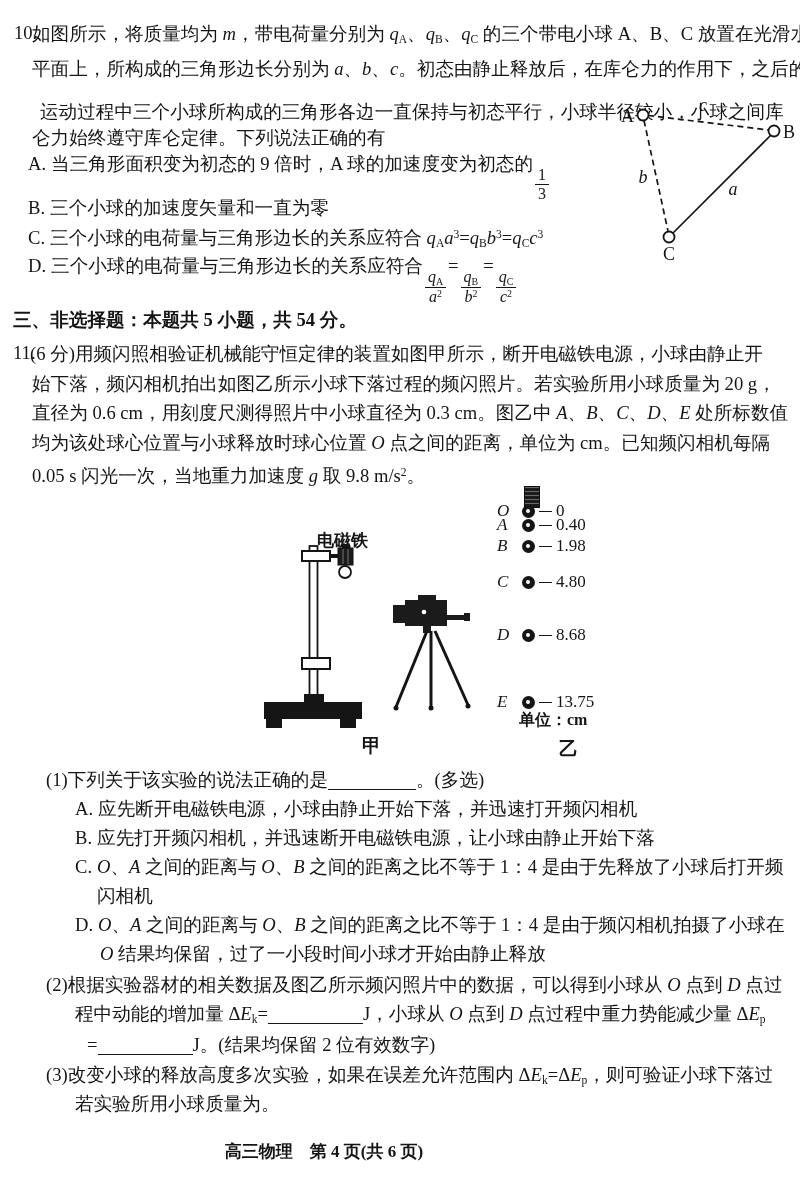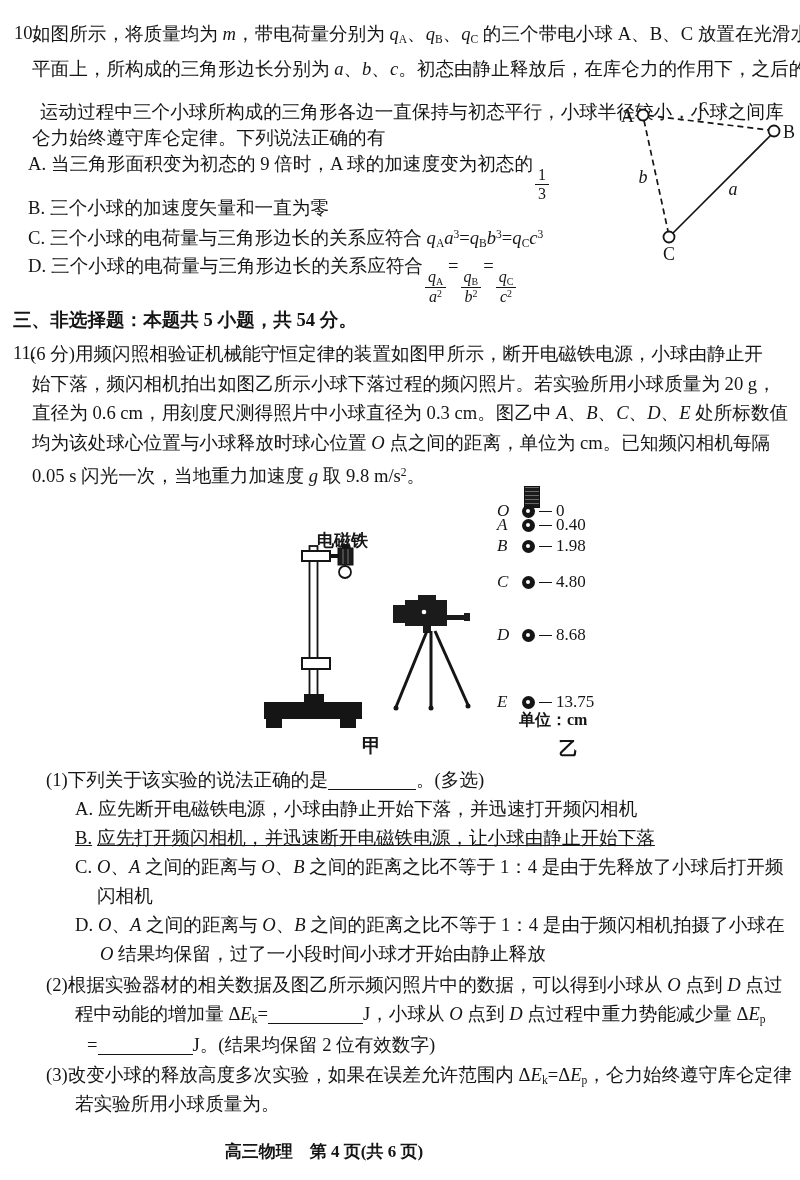--- a/index.html
+++ b/index.html
@@ -159,26 +159,26 @@
       <span class="ball"></span>
       <span class="dash"></span>
       <span class="pt-value">13.75</span>
   </div>
   <div class="unit-label">单位：cm</div>
 </div>
 <div class="caption" style="left:559px;top:736px;">乙</div>
 
 <div class="line" style="left:46px;top:768px;"><span class="seg-t">(1)下列关于该实验的说法正确的是</span><span class="seg-blank" style="width: 88px;"></span><span class="seg-t">。(多选)</span></div>
 <div class="line" style="left:75px;top:797px;"><span class="opt-label">A.</span><span><span class="seg-t">应先断开电磁铁电源，小球由静止开始下落，并迅速打开频闪相机</span></span></div>
-<div class="line" style="left:75px;top:826px;text-decoration:underline;"><span class="opt-label">B.</span><span><span class="seg-t">应先打开频闪相机，并迅速断开电磁铁电源，让小球由静止开始下落</span></span></div>
+<div class="line" style="left:75px;top:826px;"><span class="opt-label">B.</span><span><span class="seg-t">应先打开频闪相机，并迅速断开电磁铁电源，让小球由静止开始下落</span></span></div>
 <div class="line" style="left:75px;top:855px;"><span class="opt-label">C.</span><span><span class="seg-i">O</span><span class="seg-t">、</span><span class="seg-i">A</span><span class="seg-t"> 之间的距离与 </span><span class="seg-i">O</span><span class="seg-t">、</span><span class="seg-i">B</span><span class="seg-t"> 之间的距离之比不等于 1：4 是由于先释放了小球后打开频</span></span></div>
 <div class="line" style="left:97px;top:884px;"><span><span class="seg-t">闪相机</span></span></div>
 <div class="line" style="left:75px;top:913px;text-align:right;"><span class="opt-label">D.</span><span><span class="seg-i">O</span><span class="seg-t">、</span><span class="seg-i">A</span><span class="seg-t"> 之间的距离与 </span><span class="seg-i">O</span><span class="seg-t">、</span><span class="seg-i">B</span><span class="seg-t"> 之间的距离之比不等于 1：4 是由于频闪相机拍摄了小球在</span></span></div>
 <div class="line" style="left:100px;top:942px;"><span><span class="seg-i">O</span><span class="seg-t"> 结果均保留，过了一小段时间小球才开始由静止释放</span></span></div>
 
 <div class="line" style="left:46px;top:973px;"><span class="seg-t">(2)根据实验器材的相关数据及图乙所示频闪照片中的数据，可以得到小球从 </span><span class="seg-i">O</span><span class="seg-t"> 点到 </span><span class="seg-i">D</span><span class="seg-t"> 点过</span></div>
 <div class="line" style="left:75px;top:1002px;"><span class="seg-t">程中动能的增加量 Δ</span><span class="seg-i">E</span><span class="seg-sub">k</span><span class="seg-t">=</span><span class="seg-blank" style="width: 95px;"></span><span class="seg-t">J，小球从 </span><span class="seg-i">O</span><span class="seg-t"> 点到 </span><span class="seg-i">D</span><span class="seg-t"> 点过程中重力势能减少量 Δ</span><span class="seg-i">E</span><span class="seg-sub">p</span></div>
 <div class="line" style="left:87px;top:1033px;"><span class="seg-t">=</span><span class="seg-blank" style="width: 95px;"></span><span class="seg-t">J。(结果均保留 2 位有效数字)</span></div>
 
-<div class="line" style="left:46px;top:1063px;"><span class="seg-t">(3)改变小球的释放高度多次实验，如果在误差允许范围内 Δ</span><span class="seg-i">E</span><span class="seg-sub">k</span><span class="seg-t">=Δ</span><span class="seg-i">E</span><span class="seg-sub">p</span><span class="seg-t">，仑力始终遵守库仑定律</span></div>
+<div class="line" style="left:46px;top:1063px;"><span class="seg-t">(3)改变小球的释放高度多次实验，如果在误差允许范围内 Δ</span><span class="seg-i">E</span><span class="seg-sub">k</span><span class="seg-t">=Δ</span><span class="seg-i">E</span><span class="seg-sub">p</span><span class="seg-t">，则可验证小球下落过</span></div>
 <div class="line" style="left:75px;top:1092px;"><span class="seg-t">若实验所用小球质量为。</span></div>
 
 <div id="footer">高三物理　第 4 页(共 6 页)</div>
 
 </body></html>

